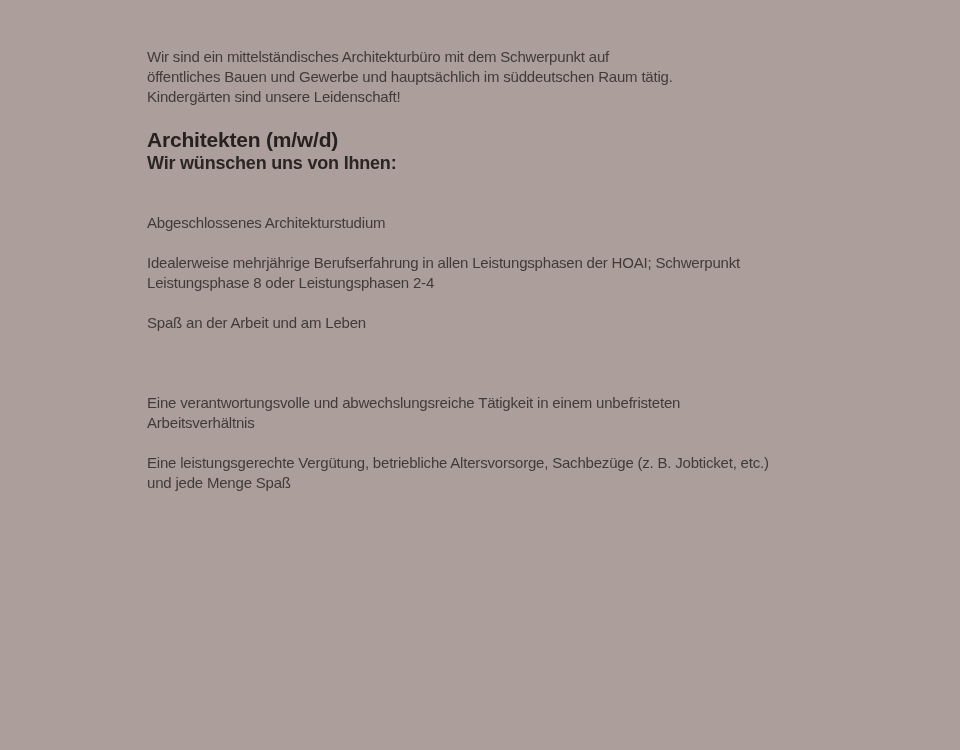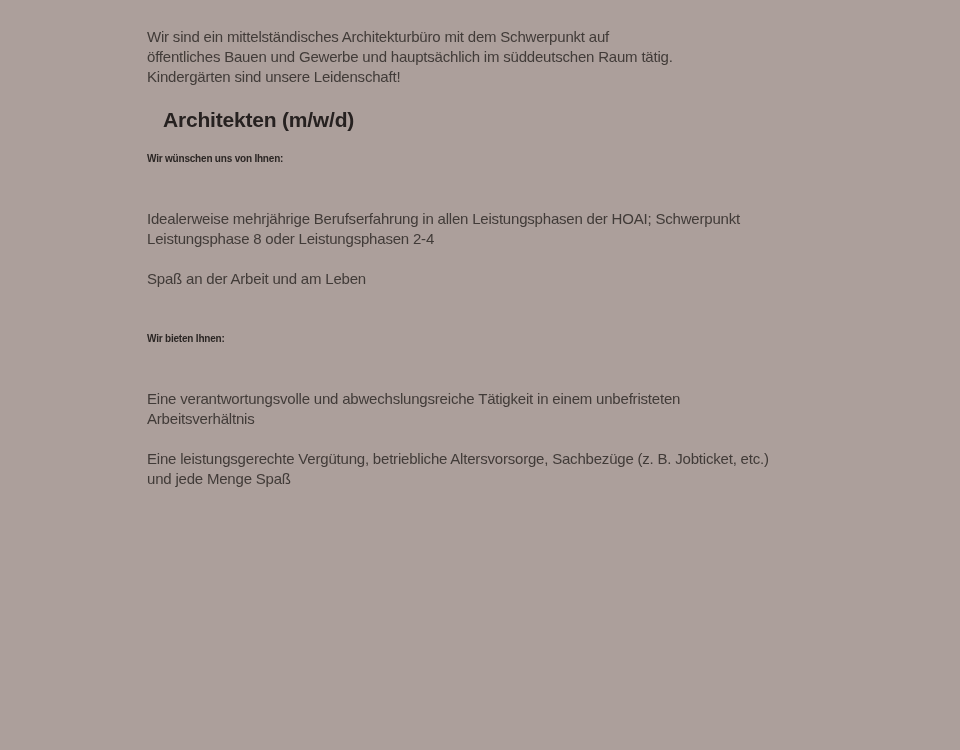--- a/index.html
+++ b/index.html
@@ -25,32 +25,33 @@
   .body-text {
     font-size: 15px;
     line-height: 20px;
     letter-spacing: -0.2px;
     color: #413b38;
     white-space: pre-line;
     margin: 0;
   }
   .gap-after {
     margin-bottom: 20px;
+    margin-top: 20px;
   }
   .job-title {
     font-size: 21px;
     line-height: 26px;
     font-weight: 700;
     letter-spacing: -0.2px;
     color: #262120;
-    margin: 16px;
+    margin: 0;
     white-space: pre-line;
   }
   .section-heading {
-    font-size: 10px;
+    font-size: 18px;
     line-height: 20px;
     font-weight: 700;
     letter-spacing: -0.2px;
     color: #2b2624;
     margin: 0 0 20px 0;
     white-space: pre-line;
   }
   .list-block {
     margin: 0 0 20px 0;
   }
@@ -67,26 +68,26 @@
 öffentliches Bauen und Gewerbe und hauptsächlich im süddeutschen Raum tätig.
 Kindergärten sind unsere Leidenschaft!</p>
 
 
   <h1 class="job-title">Architekten (m/w/d)</h1>
 
 
   <h2 class="section-heading">Wir wünschen uns von Ihnen:</h2>
 
   <div class="body-text list-block">
+    <div class="item">Abgeschlossenes Architekturstudium</div>
     <div class="item">Idealerweise mehrjährige Berufserfahrung in allen Leistungsphasen der HOAI; Schwerpunkt
 Leistungsphase 8 oder Leistungsphasen 2-4</div>
     <div class="item">Spaß an der Arbeit und am Leben</div>
   </div>
 
-  <h2 class="section-heading">Wir bieten Ihnen:</h2>
 
   <div class="body-text list-block">
     <div class="item">Eine verantwortungsvolle und abwechslungsreiche Tätigkeit in einem unbefristeten
 Arbeitsverhältnis</div>
     <div class="item">Eine leistungsgerechte Vergütung, betriebliche Altersvorsorge, Sachbezüge (z. B. Jobticket, etc.)
 und jede Menge Spaß</div>
     
   </div>
 
 </div>

